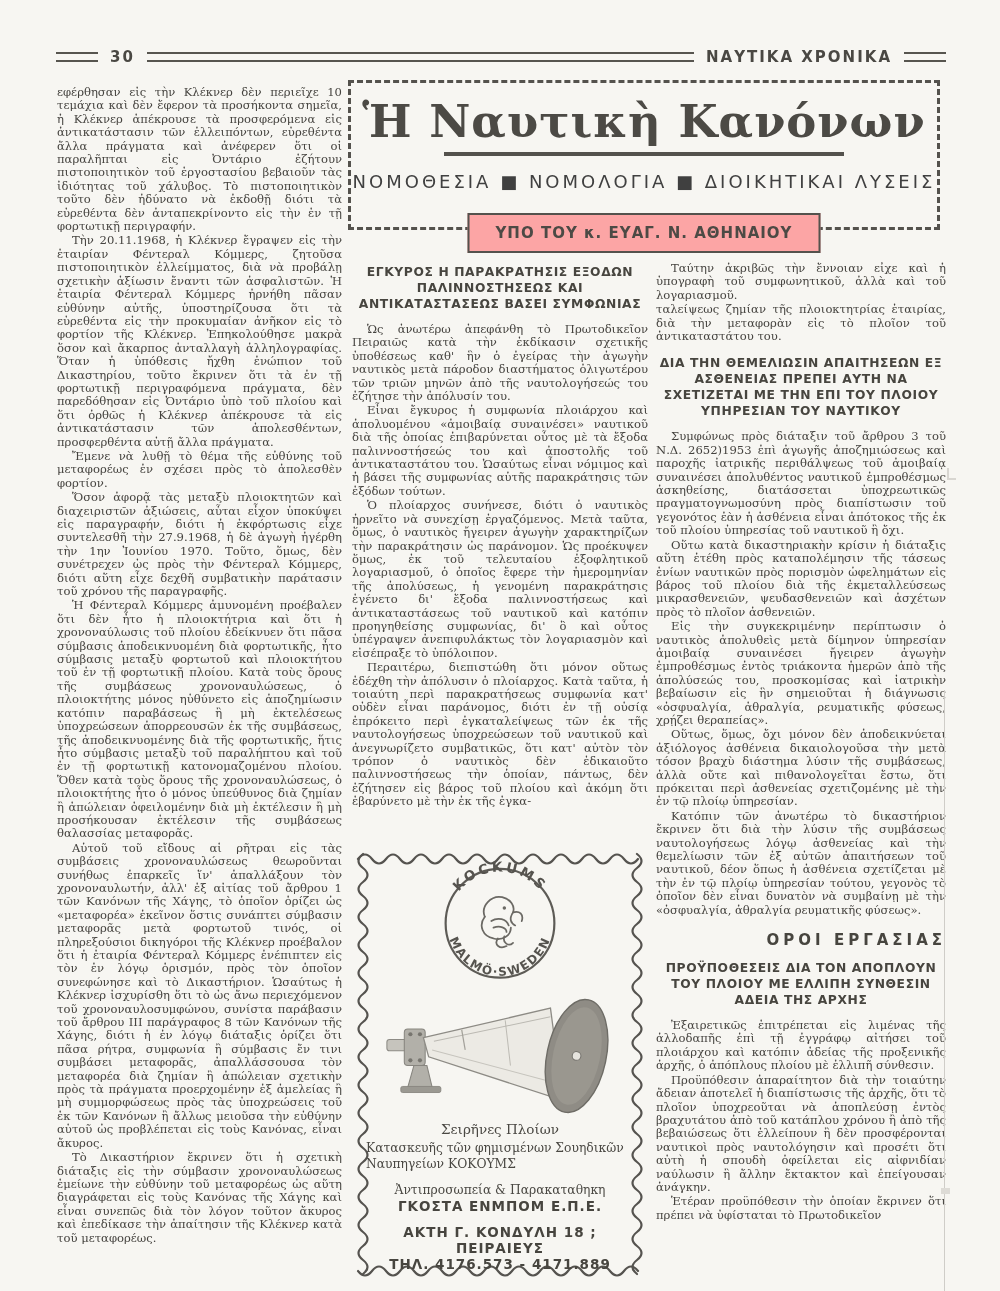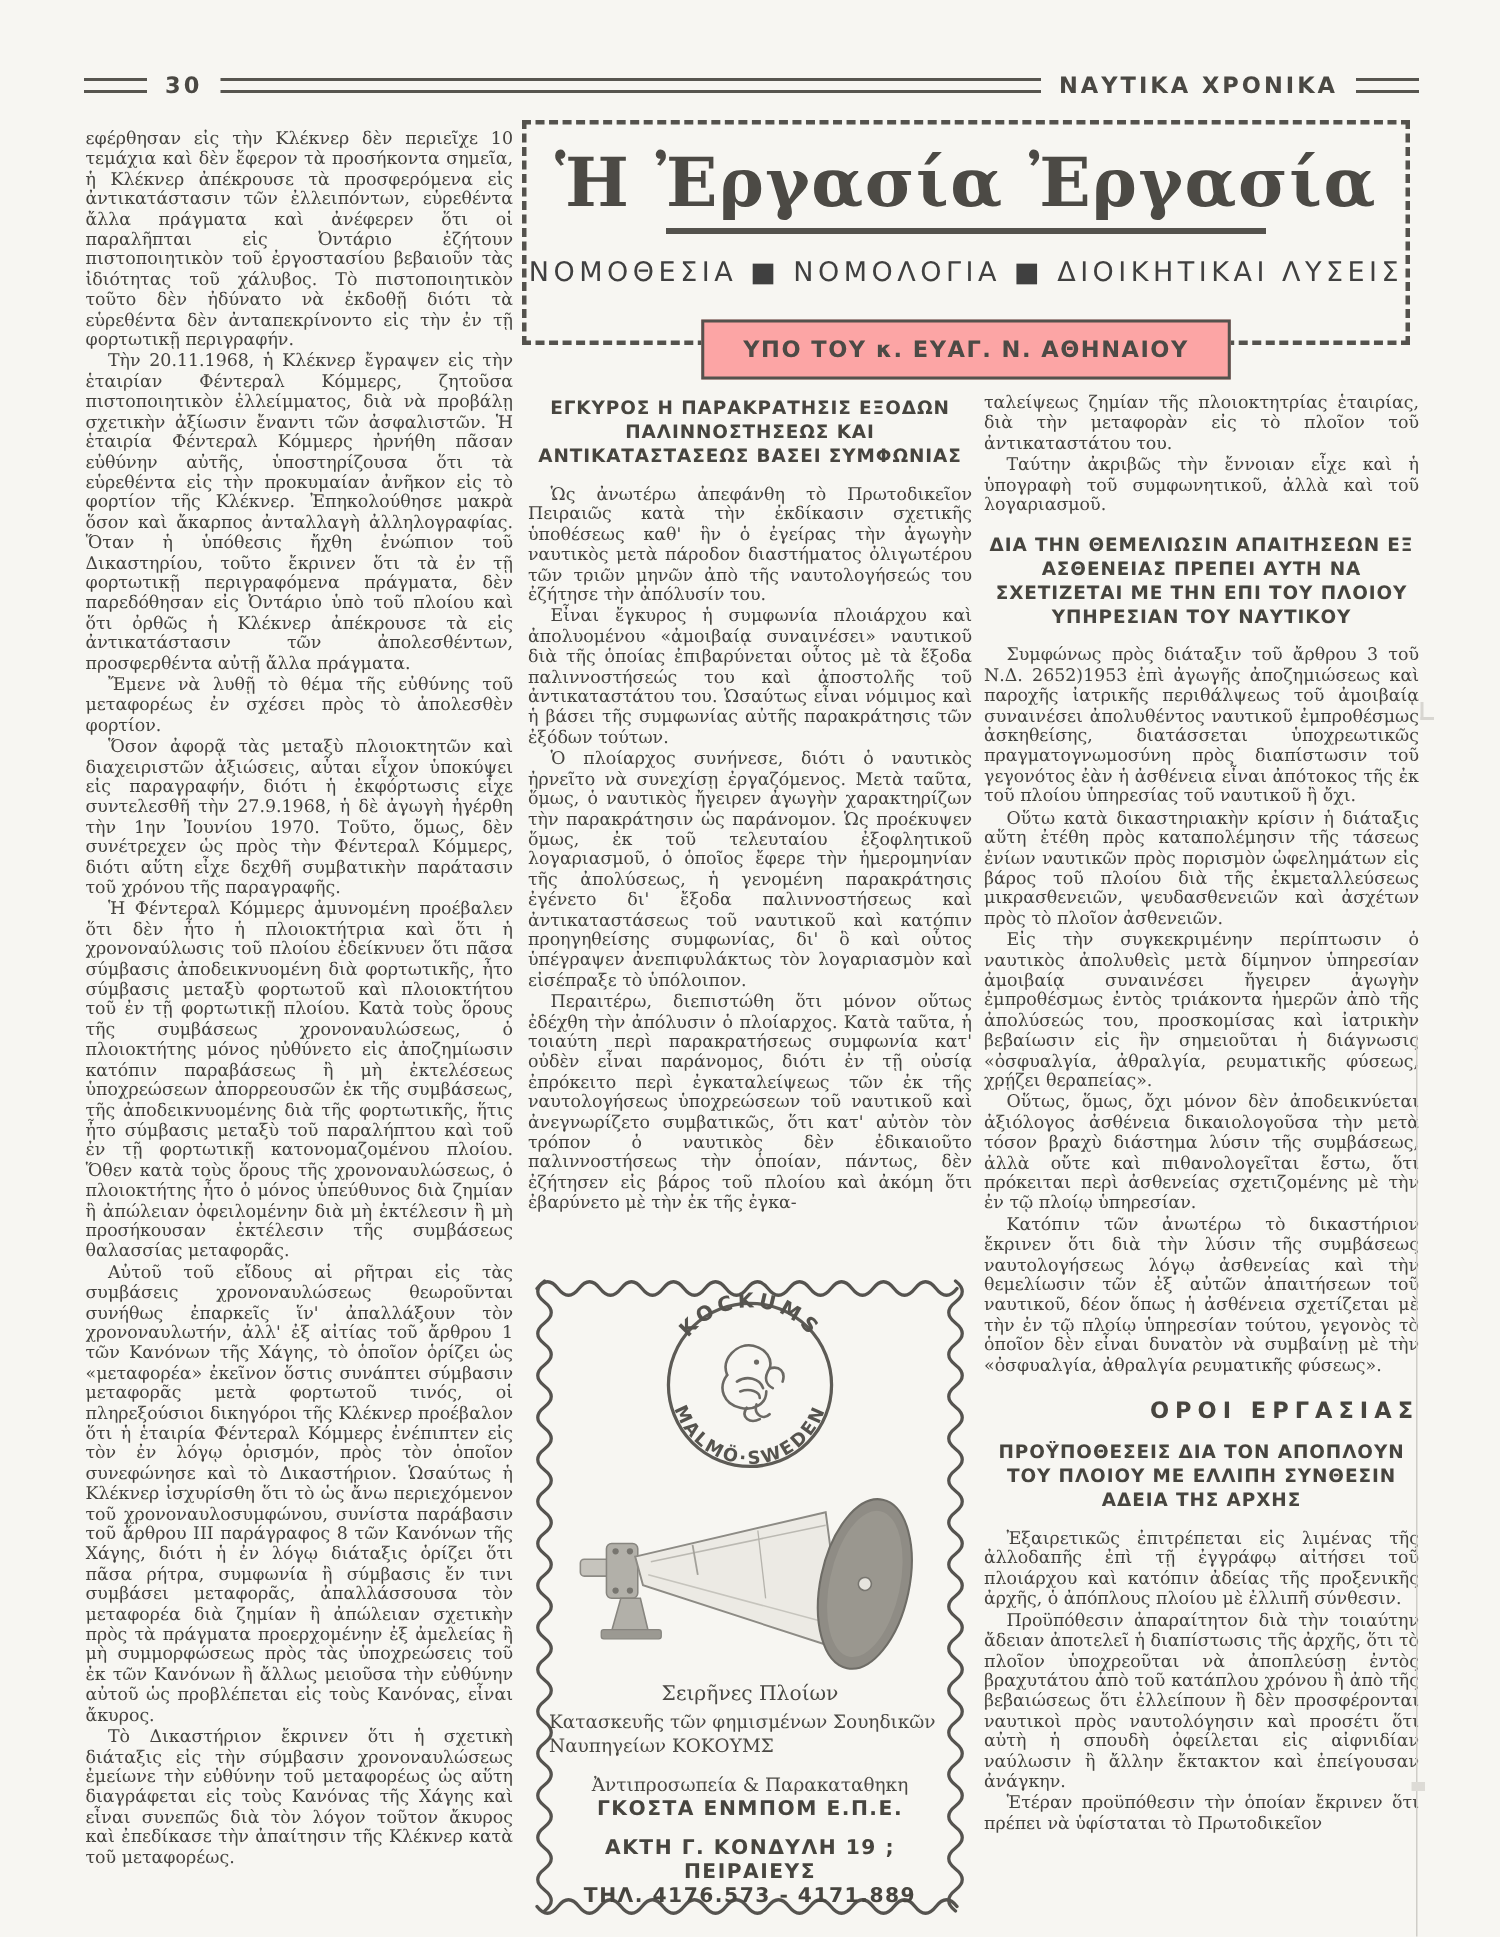--- a/index.html
+++ b/index.html
@@ -50,21 +50,21 @@
 
 <div class="page-header">
   <div class="dbl-rule rule-short"></div>
   <div class="page-number">30</div>
   <div class="dbl-rule rule-long"></div>
   <div class="magazine-title">ΝΑΥΤΙΚΑ ΧΡΟΝΙΚΑ</div>
   <div class="dbl-rule rule-short"></div>
 </div>
 
 <div class="masthead">
-  <div class="masthead-title">Ἡ Ἐργασία Ἐργασία</div>
+  <div class="masthead-title">Ἡ Ναυτικὴ Κανόνων</div>
   <div class="masthead-underline"></div>
   <div class="masthead-subtitle">ΝΟΜΟΘΕΣΙΑ ■ ΝΟΜΟΛΟΓΙΑ ■ ΔΙΟΙΚΗΤΙΚΑΙ ΛΥΣΕΙΣ</div>
   <div class="byline-box">ΥΠΟ ΤΟΥ κ. ΕΥΑΓ. Ν. ΑΘΗΝΑΙΟΥ</div>
 </div>
 
 <div class="col col-left">
   <p class="body cont">εφέρθησαν εἰς τὴν Κλέκνερ δὲν περιεῖχε 10 τεμάχια καὶ δὲν ἔφερον τὰ προσήκοντα σημεῖα, ἡ Κλέκνερ ἀπέκρουσε τὰ προσφερόμενα εἰς ἀντικατάστασιν τῶν ἐλλειπόντων, εὑρεθέντα ἄλλα πράγματα καὶ ἀνέφερεν ὅτι οἱ παραλῆπται εἰς Ὀντάριο ἐζήτουν πιστοποιητικὸν τοῦ ἐργοστασίου βεβαιοῦν τὰς ἰδιότητας τοῦ χάλυβος. Τὸ πιστοποιητικὸν τοῦτο δὲν ἠδύνατο νὰ ἐκδοθῇ διότι τὰ εὑρεθέντα δὲν ἀνταπεκρίνοντο εἰς τὴν ἐν τῇ φορτωτικῇ περιγραφήν.</p>
   <p class="body">Τὴν 20.11.1968, ἡ Κλέκνερ ἔγραψεν εἰς τὴν ἑταιρίαν Φέντεραλ Κόμμερς, ζητοῦσα πιστοποιητικὸν ἐλλείμματος, διὰ νὰ προβάλῃ σχετικὴν ἀξίωσιν ἔναντι τῶν ἀσφαλιστῶν. Ἡ ἑταιρία Φέντεραλ Κόμμερς ἠρνήθη πᾶσαν εὐθύνην αὐτῆς, ὑποστηρίζουσα ὅτι τὰ εὑρεθέντα εἰς τὴν προκυμαίαν ἀνῆκον εἰς τὸ φορτίον τῆς Κλέκνερ. Ἐπηκολούθησε μακρὰ ὅσον καὶ ἄκαρπος ἀνταλλαγὴ ἀλληλογραφίας. Ὅταν ἡ ὑπόθεσις ἤχθη ἐνώπιον τοῦ Δικαστηρίου, τοῦτο ἔκρινεν ὅτι τὰ ἐν τῇ φορτωτικῇ περιγραφόμενα πράγματα, δὲν παρεδόθησαν εἰς Ὀντάριο ὑπὸ τοῦ πλοίου καὶ ὅτι ὀρθῶς ἡ Κλέκνερ ἀπέκρουσε τὰ εἰς ἀντικατάστασιν τῶν ἀπολεσθέντων, προσφερθέντα αὐτῇ ἄλλα πράγματα.</p>
   <p class="body">Ἔμενε νὰ λυθῇ τὸ θέμα τῆς εὐθύνης τοῦ μεταφορέως ἐν σχέσει πρὸς τὸ ἀπολεσθὲν φορτίον.</p>
   <p class="body">Ὅσον ἀφορᾷ τὰς μεταξὺ πλοιοκτητῶν καὶ διαχειριστῶν ἀξιώσεις, αὗται εἶχον ὑποκύψει εἰς παραγραφήν, διότι ἡ ἐκφόρτωσις εἶχε συντελεσθῆ τὴν 27.9.1968, ἡ δὲ ἀγωγὴ ἠγέρθη τὴν 1ην Ἰουνίου 1970. Τοῦτο, ὅμως, δὲν συνέτρεχεν ὡς πρὸς τὴν Φέντεραλ Κόμμερς, διότι αὕτη εἶχε δεχθῆ συμβατικὴν παράτασιν τοῦ χρόνου τῆς παραγραφῆς.</p>
@@ -75,22 +75,22 @@
 
 <div class="col col-mid">
   <div class="col-subheading">ΕΓΚΥΡΟΣ Η ΠΑΡΑΚΡΑΤΗΣΙΣ ΕΞΟΔΩΝ ΠΑΛΙΝΝΟΣΤΗΣΕΩΣ ΚΑΙ ΑΝΤΙΚΑΤΑΣΤΑΣΕΩΣ ΒΑΣΕΙ ΣΥΜΦΩΝΙΑΣ</div>
   <p class="body">Ὡς ἀνωτέρω ἀπεφάνθη τὸ Πρωτοδικεῖον Πειραιῶς κατὰ τὴν ἐκδίκασιν σχετικῆς ὑποθέσεως καθ' ἣν ὁ ἐγείρας τὴν ἀγωγὴν ναυτικὸς μετὰ πάροδον διαστήματος ὀλιγωτέρου τῶν τριῶν μηνῶν ἀπὸ τῆς ναυτολογήσεώς του ἐζήτησε τὴν ἀπόλυσίν του.</p>
   <p class="body">Εἶναι ἔγκυρος ἡ συμφωνία πλοιάρχου καὶ ἀπολυομένου «ἀμοιβαίᾳ συναινέσει» ναυτικοῦ διὰ τῆς ὁποίας ἐπιβαρύνεται οὗτος μὲ τὰ ἔξοδα παλιννοστήσεώς του καὶ ἀποστολῆς τοῦ ἀντικαταστάτου του. Ὡσαύτως εἶναι νόμιμος καὶ ἡ βάσει τῆς συμφωνίας αὐτῆς παρακράτησις τῶν ἐξόδων τούτων.</p>
   <p class="body">Ὁ πλοίαρχος συνήνεσε, διότι ὁ ναυτικὸς ἠρνεῖτο νὰ συνεχίσῃ ἐργαζόμενος. Μετὰ ταῦτα, ὅμως, ὁ ναυτικὸς ἤγειρεν ἀγωγὴν χαρακτηρίζων τὴν παρακράτησιν ὡς παράνομον. Ὡς προέκυψεν ὅμως, ἐκ τοῦ τελευταίου ἐξοφλητικοῦ λογαριασμοῦ, ὁ ὁποῖος ἔφερε τὴν ἡμερομηνίαν τῆς ἀπολύσεως, ἡ γενομένη παρακράτησις ἐγένετο δι' ἔξοδα παλιννοστήσεως καὶ ἀντικαταστάσεως τοῦ ναυτικοῦ καὶ κατόπιν προηγηθείσης συμφωνίας, δι' ὃ καὶ οὗτος ὑπέγραψεν ἀνεπιφυλάκτως τὸν λογαριασμὸν καὶ εἰσέπραξε τὸ ὑπόλοιπον.</p>
   <p class="body">Περαιτέρω, διεπιστώθη ὅτι μόνον οὕτως ἐδέχθη τὴν ἀπόλυσιν ὁ πλοίαρχος. Κατὰ ταῦτα, ἡ τοιαύτη περὶ παρακρατήσεως συμφωνία κατ' οὐδὲν εἶναι παράνομος, διότι ἐν τῇ οὐσίᾳ ἐπρόκειτο περὶ ἐγκαταλείψεως τῶν ἐκ τῆς ναυτολογήσεως ὑποχρεώσεων τοῦ ναυτικοῦ καὶ ἀνεγνωρίζετο συμβατικῶς, ὅτι κατ' αὐτὸν τὸν τρόπον ὁ ναυτικὸς δὲν ἐδικαιοῦτο παλιννοστήσεως τὴν ὁποίαν, πάντως, δὲν ἐζήτησεν εἰς βάρος τοῦ πλοίου καὶ ἀκόμη ὅτι ἐβαρύνετο μὲ τὴν ἐκ τῆς ἐγκα-</p>
 </div>
 
 <div class="col col-right">
+  <p class="body">Ταύτην ἀκριβῶς τὴν ἔννοιαν εἶχε καὶ ἡ ὑπογραφὴ τοῦ συμφωνητικοῦ, ἀλλὰ καὶ τοῦ λογαριασμοῦ.</p>
   <p class="body cont">ταλείψεως ζημίαν τῆς πλοιοκτητρίας ἑταιρίας, διὰ τὴν μεταφορὰν εἰς τὸ πλοῖον τοῦ ἀντικαταστάτου του.</p>
-  <p class="body">Ταύτην ἀκριβῶς τὴν ἔννοιαν εἶχε καὶ ἡ ὑπογραφὴ τοῦ συμφωνητικοῦ, ἀλλὰ καὶ τοῦ λογαριασμοῦ.</p>
   <div class="col-subheading" style="margin-top:12px;">ΔΙΑ ΤΗΝ ΘΕΜΕΛΙΩΣΙΝ ΑΠΑΙΤΗΣΕΩΝ ΕΞ ΑΣΘΕΝΕΙΑΣ ΠΡΕΠΕΙ ΑΥΤΗ ΝΑ ΣΧΕΤΙΖΕΤΑΙ ΜΕ ΤΗΝ ΕΠΙ ΤΟΥ ΠΛΟΙΟΥ ΥΠΗΡΕΣΙΑΝ ΤΟΥ ΝΑΥΤΙΚΟΥ</div>
   <p class="body">Συμφώνως πρὸς διάταξιν τοῦ ἄρθρου 3 τοῦ Ν.Δ. 2652)1953 ἐπὶ ἀγωγῆς ἀποζημιώσεως καὶ παροχῆς ἰατρικῆς περιθάλψεως τοῦ ἀμοιβαίᾳ συναινέσει ἀπολυθέντος ναυτικοῦ ἐμπροθέσμως ἀσκηθείσης, διατάσσεται ὑποχρεωτικῶς πραγματογνωμοσύνη πρὸς διαπίστωσιν τοῦ γεγονότος ἐὰν ἡ ἀσθένεια εἶναι ἀπότοκος τῆς ἐκ τοῦ πλοίου ὑπηρεσίας τοῦ ναυτικοῦ ἢ ὄχι.</p>
   <p class="body">Οὕτω κατὰ δικαστηριακὴν κρίσιν ἡ διάταξις αὕτη ἐτέθη πρὸς καταπολέμησιν τῆς τάσεως ἐνίων ναυτικῶν πρὸς πορισμὸν ὠφελημάτων εἰς βάρος τοῦ πλοίου διὰ τῆς ἐκμεταλλεύσεως μικρασθενειῶν, ψευδασθενειῶν καὶ ἀσχέτων πρὸς τὸ πλοῖον ἀσθενειῶν.</p>
   <p class="body">Εἰς τὴν συγκεκριμένην περίπτωσιν ὁ ναυτικὸς ἀπολυθεὶς μετὰ δίμηνον ὑπηρεσίαν ἀμοιβαίᾳ συναινέσει ἤγειρεν ἀγωγὴν ἐμπροθέσμως ἐντὸς τριάκοντα ἡμερῶν ἀπὸ τῆς ἀπολύσεώς του, προσκομίσας καὶ ἰατρικὴν βεβαίωσιν εἰς ἣν σημειοῦται ἡ διάγνωσις «ὀσφυαλγία, ἀθραλγία, ρευματικῆς φύσεως, χρῄζει θεραπείας».</p>
   <p class="body">Οὕτως, ὅμως, ὄχι μόνον δὲν ἀποδεικνύεται ἀξιόλογος ἀσθένεια δικαιολογοῦσα τὴν μετὰ τόσον βραχὺ διάστημα λύσιν τῆς συμβάσεως, ἀλλὰ οὔτε καὶ πιθανολογεῖται ἔστω, ὅτι πρόκειται περὶ ἀσθενείας σχετιζομένης μὲ τὴν ἐν τῷ πλοίῳ ὑπηρεσίαν.</p>
   <p class="body">Κατόπιν τῶν ἀνωτέρω τὸ δικαστήριον ἔκρινεν ὅτι διὰ τὴν λύσιν τῆς συμβάσεως ναυτολογήσεως λόγῳ ἀσθενείας καὶ τὴν θεμελίωσιν τῶν ἐξ αὐτῶν ἀπαιτήσεων τοῦ ναυτικοῦ, δέον ὅπως ἡ ἀσθένεια σχετίζεται μὲ τὴν ἐν τῷ πλοίῳ ὑπηρεσίαν τούτου, γεγονὸς τὸ ὁποῖον δὲν εἶναι δυνατὸν νὰ συμβαίνῃ μὲ τὴν «ὀσφυαλγία, ἀθραλγία ρευματικῆς φύσεως».</p>
   <div class="col-heading col-heading2">ΟΡΟΙ ΕΡΓΑΣΙΑΣ</div>
   <div class="col-subheading">ΠΡΟΫΠΟΘΕΣΕΙΣ ΔΙΑ ΤΟΝ ΑΠΟΠΛΟΥΝ ΤΟΥ ΠΛΟΙΟΥ ΜΕ ΕΛΛΙΠΗ ΣΥΝΘΕΣΙΝ ΑΔΕΙΑ ΤΗΣ ΑΡΧΗΣ</div>
   <p class="body">Ἐξαιρετικῶς ἐπιτρέπεται εἰς λιμένας τῆς ἀλλοδαπῆς ἐπὶ τῇ ἐγγράφῳ αἰτήσει τοῦ πλοιάρχου καὶ κατόπιν ἀδείας τῆς προξενικῆς ἀρχῆς, ὁ ἀπόπλους πλοίου μὲ ἐλλιπῆ σύνθεσιν.</p>
   <p class="body">Προϋπόθεσιν ἀπαραίτητον διὰ τὴν τοιαύτην ἄδειαν ἀποτελεῖ ἡ διαπίστωσις τῆς ἀρχῆς, ὅτι τὸ πλοῖον ὑποχρεοῦται νὰ ἀποπλεύσῃ ἐντὸς βραχυτάτου ἀπὸ τοῦ κατάπλου χρόνου ἢ ἀπὸ τῆς βεβαιώσεως ὅτι ἐλλείπουν ἢ δὲν προσφέρονται ναυτικοὶ πρὸς ναυτολόγησιν καὶ προσέτι ὅτι αὐτὴ ἡ σπουδὴ ὀφείλεται εἰς αἰφνιδίαν ναύλωσιν ἢ ἄλλην ἔκτακτον καὶ ἐπείγουσαν ἀνάγκην.</p>
@@ -151,20 +151,20 @@
         <ellipse cx="228" cy="77" rx="34" ry="66" fill="#8f8c85" stroke="#6e6c66" stroke-width="1.6"></ellipse>
         <ellipse cx="228" cy="77" rx="27" ry="57" fill="#9a978f"></ellipse>
         <circle cx="228" cy="77" r="5" fill="#e6e4de" stroke="#77756f" stroke-width="1.2"></circle>
       </g>
     </svg>
 
     <div class="ad-caption">Σειρῆνες Πλοίων</div>
     <div class="ad-line">Κατασκευῆς τῶν φημισμένων Σουηδικῶν Ναυπηγείων ΚΟΚΟΥΜΣ</div>
     <div class="ad-line sp8">Ἀντιπροσωπεία &amp; Παρακαταθηκη</div>
     <div class="ad-bold">ΓΚΟΣΤΑ ΕΝΜΠΟΜ Ε.Π.Ε.</div>
-    <div class="ad-bold sp8">ΑΚΤΗ Γ. ΚΟΝΔΥΛΗ 19 ; ΠΕΙΡΑΙΕΥΣ</div>
+    <div class="ad-bold sp8">ΑΚΤΗ Γ. ΚΟΝΔΥΛΗ 18 ; ΠΕΙΡΑΙΕΥΣ</div>
     <div class="ad-bold">ΤΗΛ. 4176.573 - 4171.889</div>
   </div>
 </div>
 
 <div class="scan-line"></div>
 <div class="scan-mark1"></div>
 <div class="scan-mark2"></div>
 
 </body></html>

